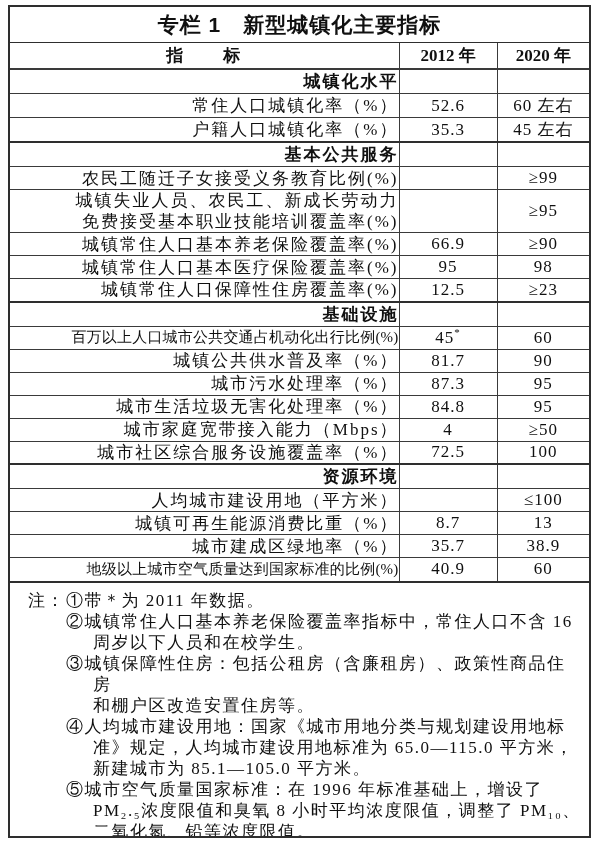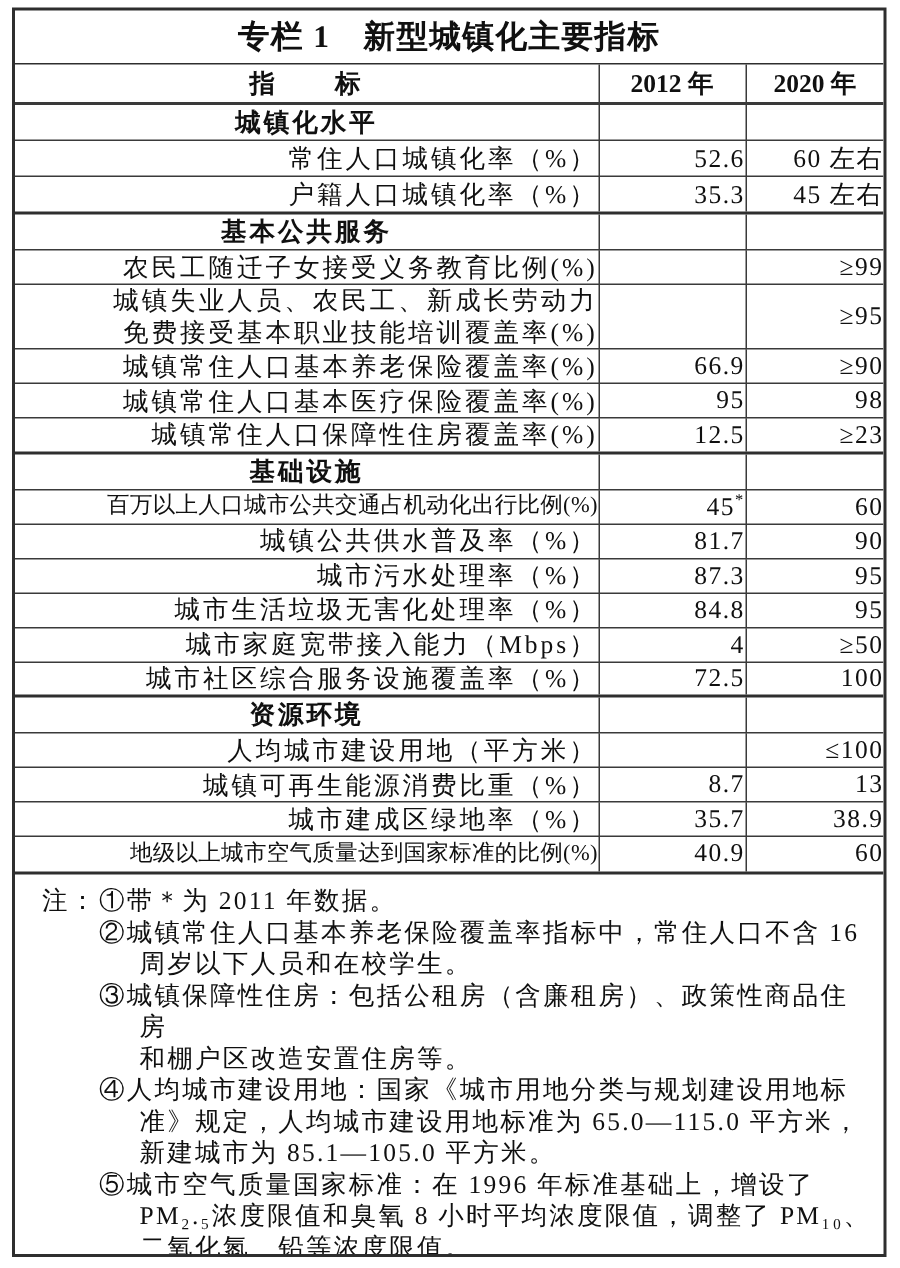--- a/index.html
+++ b/index.html
@@ -20,21 +20,21 @@
     border: 2px solid #2e2e2e;
     background: #ffffff;
     display: flex;
     flex-direction: column;
     overflow: hidden;
   }
   .title {
     height: 35px;
     line-height: 35px;
     text-align: center;
-    font-family: Liberation Serif, serif;
+    font-family: Liberation Sans, sans-serif;
     font-weight: bold;
     font-size: 21px;
     letter-spacing: 1px;
     border-bottom: 1px solid #2e2e2e;
     flex: none;
   }
   table.indicators {
     border-collapse: collapse;
     border-style: hidden; 
     table-layout: fixed;
@@ -59,36 +59,36 @@
     font-family: "Liberation Sans", "DejaVu Sans", sans-serif;
     letter-spacing: 2px;
   }
   tbody tr { height: 23px; }
   tr.section td { border-top: 2px solid #2e2e2e; }
   tr.section td.c-label {
     font-family: "Liberation Sans", "DejaVu Sans", sans-serif;
     font-weight: bold;
     font-size: 17px;
     letter-spacing: 2px;
-    text-align: center;
+    text-align: right;
   }
   tr.item td.c-label {
     font-size: 17px;
     letter-spacing: 2px;
     line-height: 21px;
     padding-left: 48px;
     text-align: right;
   }
   tr.item td.c-label.tight {
     font-size: 15px;
     letter-spacing: 0.2px;
     padding-left: 32px;
   }
   td.c-val {
-    text-align: right;
+    text-align: center;
     font-size: 17px;
     letter-spacing: 1px;
   }
   td.c-val sup {
     font-size: 11px;
     line-height: 0;
   }
   .notes {
     flex: 1;
     border-top: 2px solid #2e2e2e;

